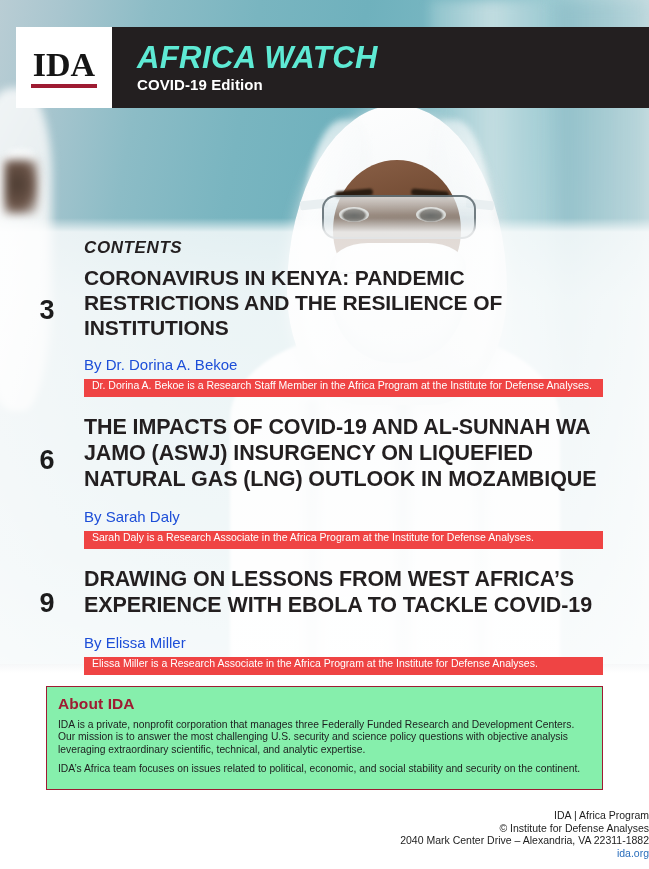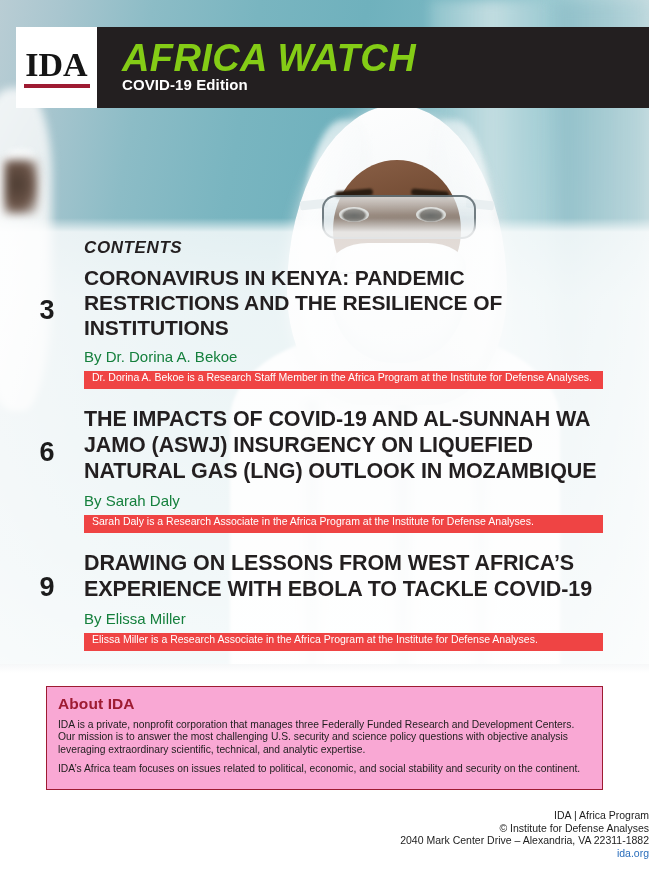--- a/index.html
+++ b/index.html
@@ -185,21 +185,21 @@
 
   
   .header {
     position: absolute;
     left: 16px; top: 27px;
     width: 633px; height: 81px;
     display: flex;
     align-items: stretch;
   }
   .logo-block {
-    width: 81px;
+    width: 96px;
     background: #ffffff;
     display: flex;
     flex-direction: column;
     align-items: center;
     justify-content: center;
     flex: none;
   }
   .logo-wrap { text-align: center; }
   .logo-text {
     font-family: "Liberation Serif", serif;
@@ -217,26 +217,26 @@
   .header-bar {
     flex: 1;
     background: #231f20;
     display: flex;
     align-items: center;
     justify-content: space-between;
     padding: 0 18px 0 25px;
   }
   .title-block { color: #ffffff; }
   .pub-title {
-    font-size: 38px;
+    font-size: 31px;
     font-style: italic;
     font-weight: bold;
     letter-spacing: 0.4px;
     line-height: 32px;
-    color: #84cc16;
+    color: #5eead4;
   }
   .pub-sub {
     font-size: 15px;
     font-weight: bold;
     line-height: 19px;
     margin-top: 1px;
     color: #ffffff;
     letter-spacing: 0.1px;
   }
   .meta-block {
@@ -283,22 +283,22 @@
   .entry-title {
     font-size: 21px;
     font-weight: bold;
     line-height: 25px;
     color: #231f20;
     letter-spacing: -0.1px;
   }
   .entry-title.big { font-size: 21.5px; line-height: 26px; }
   .entry-author {
     font-size: 15px;
-    color: #15803d;
-    margin-top: 8px;
+    color: #1d4ed8;
+    margin-top: 16px;
     margin-bottom: 6px;
     font-weight: normal;
   }
   .entry-bio {
     background: #ef4444;
     color: #ffffff;
     font-size: 10.5px;
     line-height: 13px;
     padding: 0 0 5px 8px;
     margin-right: 0;
@@ -309,21 +309,21 @@
   .e3 { margin-top: 10px; }
 
   
   .about-box {
     position: absolute;
     left: 46px; top: 686px;
     width: 557px;
     border: 1.4px solid #9e1b32;
     box-sizing: border-box;
     padding: 8px 11px 9px 11px;
-    background: #f9a8d4;
+    background: #86efac;
   }
   .about-title {
     color: #9e1b32;
     font-size: 15.5px;
     font-weight: bold;
     letter-spacing: 0.1px;
     margin-bottom: 6px;
   }
   .about-p {
     font-size: 10.3px;

